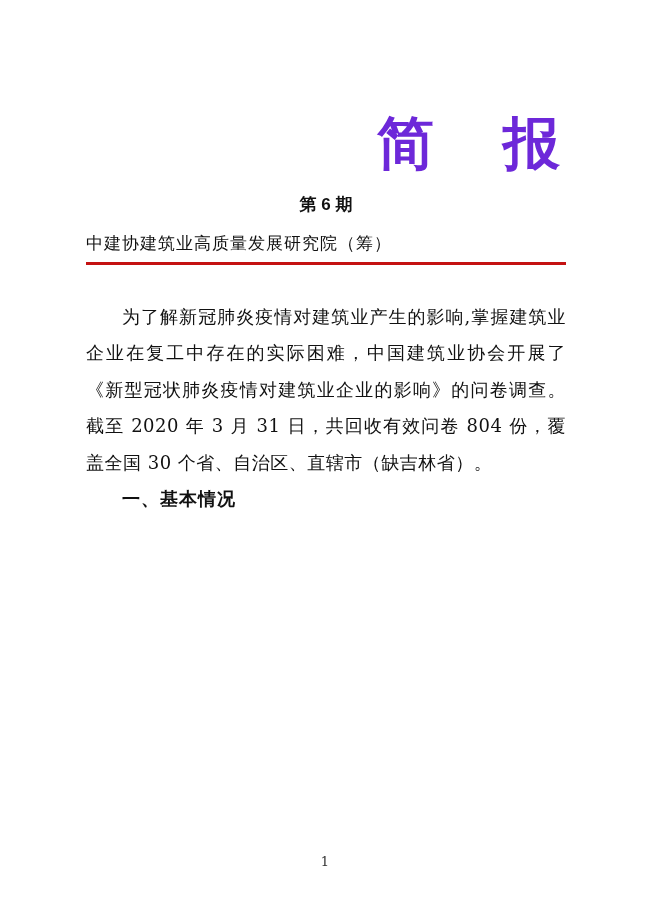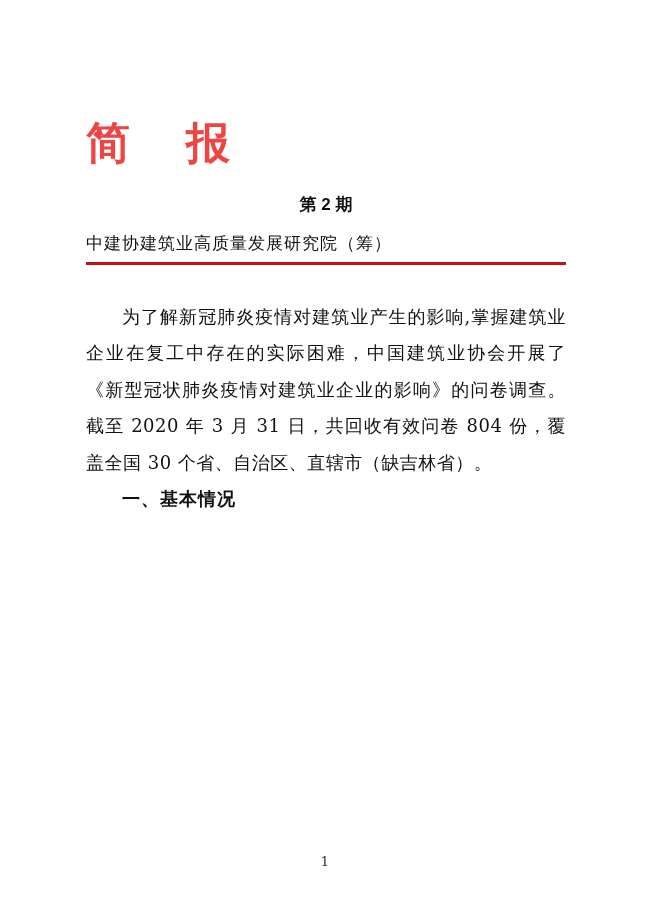--- a/index.html
+++ b/index.html
@@ -14,25 +14,25 @@
     margin: 0 auto;
     background: #ffffff;
     overflow: hidden;
     font-family: "DejaVu Serif", "Liberation Serif", serif;
     color: #1a1a1a;
     box-sizing: border-box;
     padding: 0 84px 0 86px;
   }
   .masthead-title {
     margin-top: 110px;
-    text-align: left;
-    font-size: 44px;
+    text-align: right;
+    font-size: 57px;
     line-height: 66px;
     font-weight: bold;
-    color: #ef4444;
+    color: #6d28d9;
     letter-spacing: 6px;
     font-family: "DejaVu Serif", "Liberation Serif", serif;
     white-space: pre;
   }
   .issue-line {
     margin-top: 18px;
     text-align: center;
     font-size: 17px;
     line-height: 22px;
     font-weight: bold;
@@ -96,21 +96,21 @@
     font-family: "DejaVu Serif", "Liberation Serif", serif;
   }
 </style>
 </head>
 <body>
 
 <div class="page">
 
   <div class="masthead-title">简　报</div>
 
-  <div class="issue-line">第 2 期</div>
+  <div class="issue-line">第 6 期</div>
 
   <div class="info-row">
     <span class="info-org">中建协建筑业高质量发展研究院（筹）</span>
   </div>
 
   <div class="red-rule"></div>
 
   <div class="article-title">
   </div>
 

